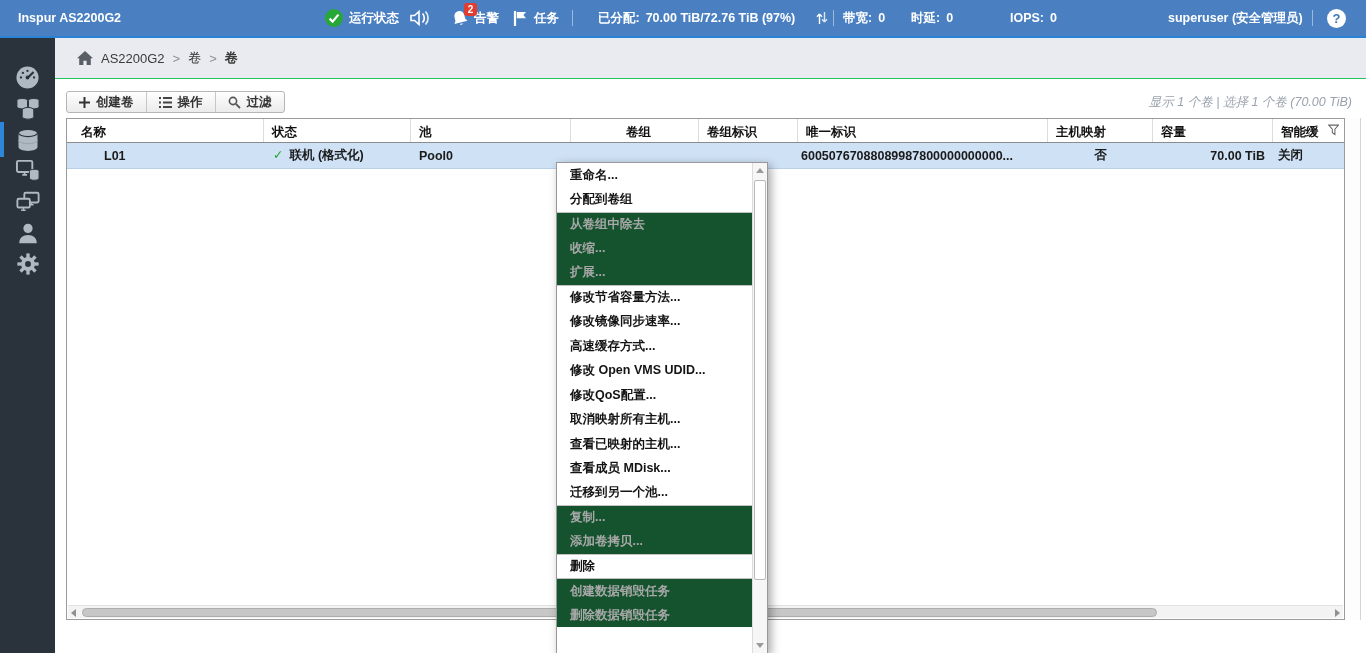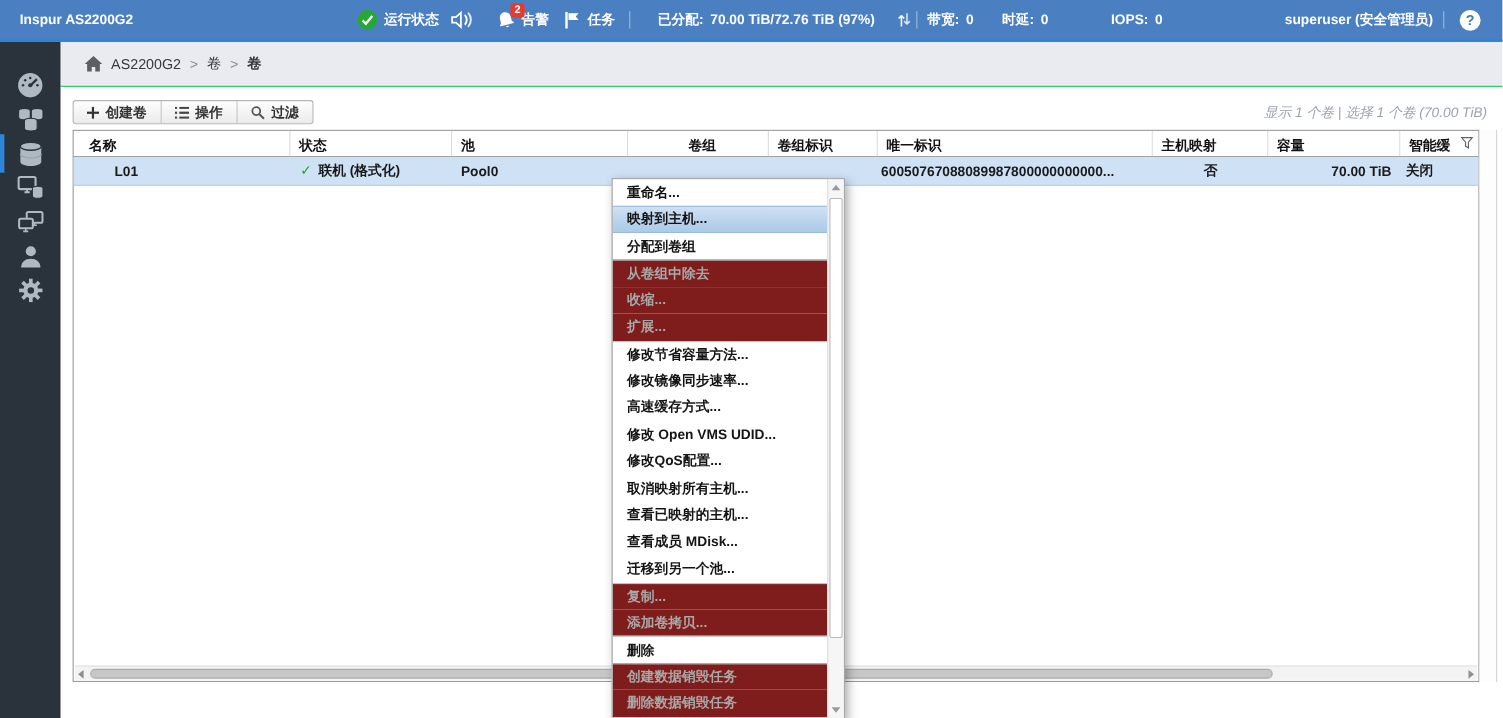--- a/index.html
+++ b/index.html
@@ -70,21 +70,21 @@
   .harrow.left { left:3px; border-right:5px solid #8f8f8f; }
   .harrow.right { right:3px; border-left:5px solid #8f8f8f; }
   .vstrip { position:absolute; left:1290px; top:38px; width:16px; height:502px; background:#fdfdfd; border-right:1px solid #d5d5d5; }
 
   
   .menu { position:absolute; left:556px; top:162px; width:212px; height:492px; background:#fff;
           border:1px solid #98989c; box-shadow:3px 3px 9px rgba(0,0,0,.35); z-index:30; }
   .menu-items { position:absolute; left:0; top:0; right:15px; bottom:0; overflow:hidden; }
   .mi { height:24.45px; display:flex; align-items:center; padding-left:13px; font-size:12.5px;
         font-weight:bold; color:#141414; white-space:nowrap; cursor:pointer; background:#fff; }
-  .mi.disabled { color:#a8a8a8; background:#7f1d1d; cursor:default; }
+  .mi.disabled { color:#a8a8a8; background:#14532d; cursor:default; }
   .mi.hover { background:linear-gradient(#cfe0f3,#abc9e8); border-top:1px solid #8fb5da; border-bottom:1px solid #8fb5da; }
   .mi.sep { border-top:1px solid #c2c2c2; }
   .menu-scroll { position:absolute; right:0; top:0; width:15px; bottom:0; background:#f6f6f6; border-left:1px solid #dcdcdc; }
   .mthumb { position:absolute; left:1px; right:1px; top:17px; height:400px; background:#fff;
             border:1px solid #b9b9b9; border-radius:2px; cursor:pointer; }
   .varrow { position:absolute; left:3px; width:0; height:0; border-left:4px solid transparent; border-right:4px solid transparent; }
   .varrow.up { top:5px; border-bottom:5px solid #9a9a9a; }
   .varrow.down { bottom:5px; border-top:5px solid #9a9a9a; }
 </style>
 </head>
@@ -321,21 +321,20 @@
       <div class="harrow right"></div>
     </div>
   </div>
 
   <div class="vstrip"></div>
 </div>
 
 <div class="menu">
   <div class="menu-items">
     <div class="mi">重命名...</div>
-    <div class="mi hover">映射到主机...</div>
     <div class="mi">分配到卷组</div>
     <div class="mi disabled sep">从卷组中除去</div>
     <div class="mi disabled">收缩...</div>
     <div class="mi disabled">扩展...</div>
     <div class="mi sep">修改节省容量方法...</div>
     <div class="mi">修改镜像同步速率...</div>
     <div class="mi">高速缓存方式...</div>
     <div class="mi">修改 Open VMS UDID...</div>
     <div class="mi">修改QoS配置...</div>
     <div class="mi">取消映射所有主机...</div>

